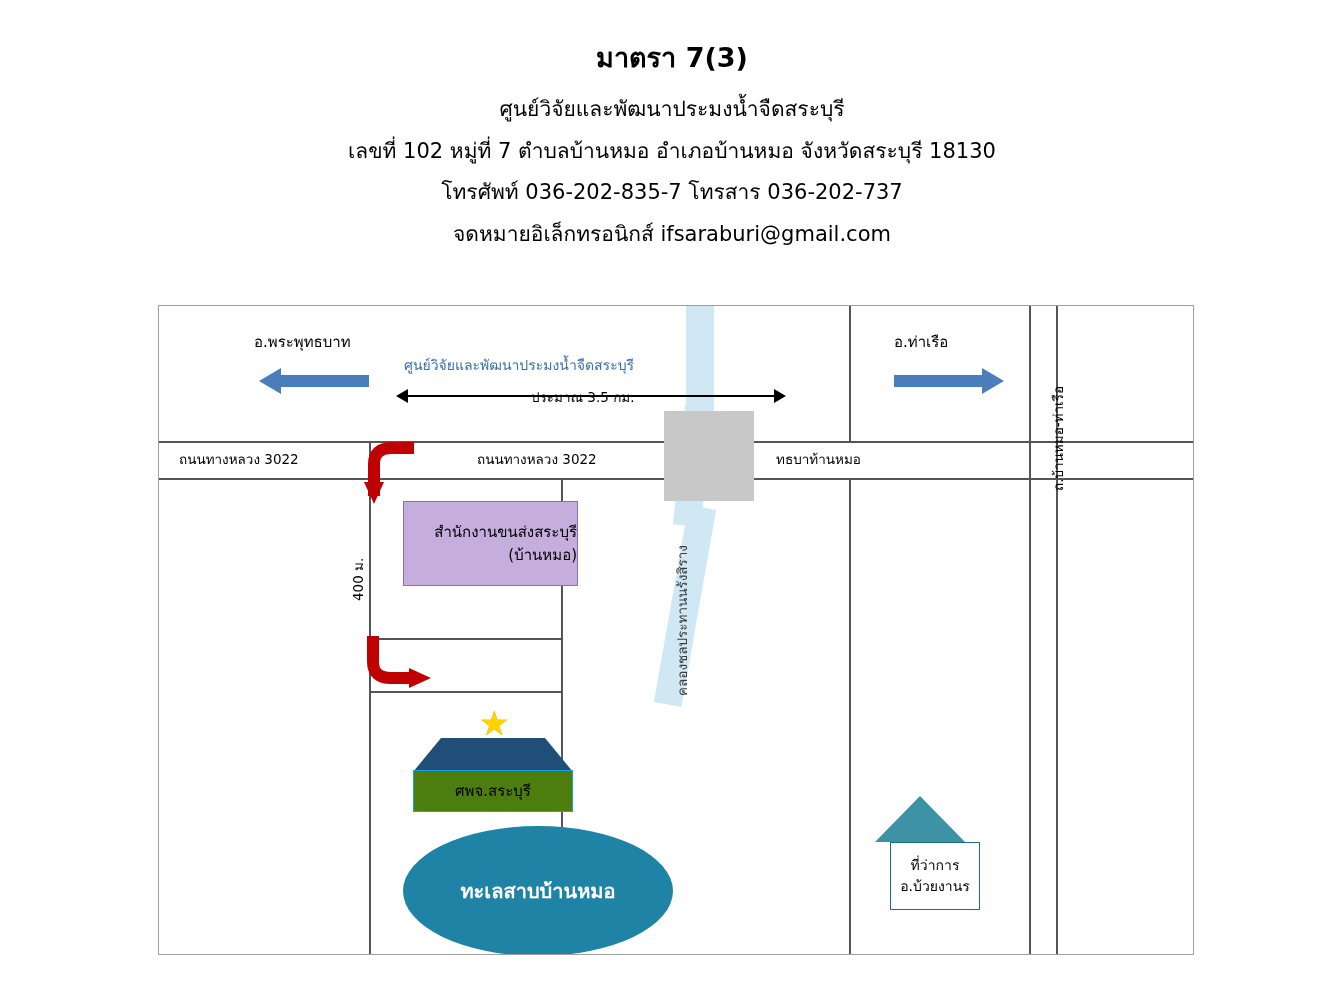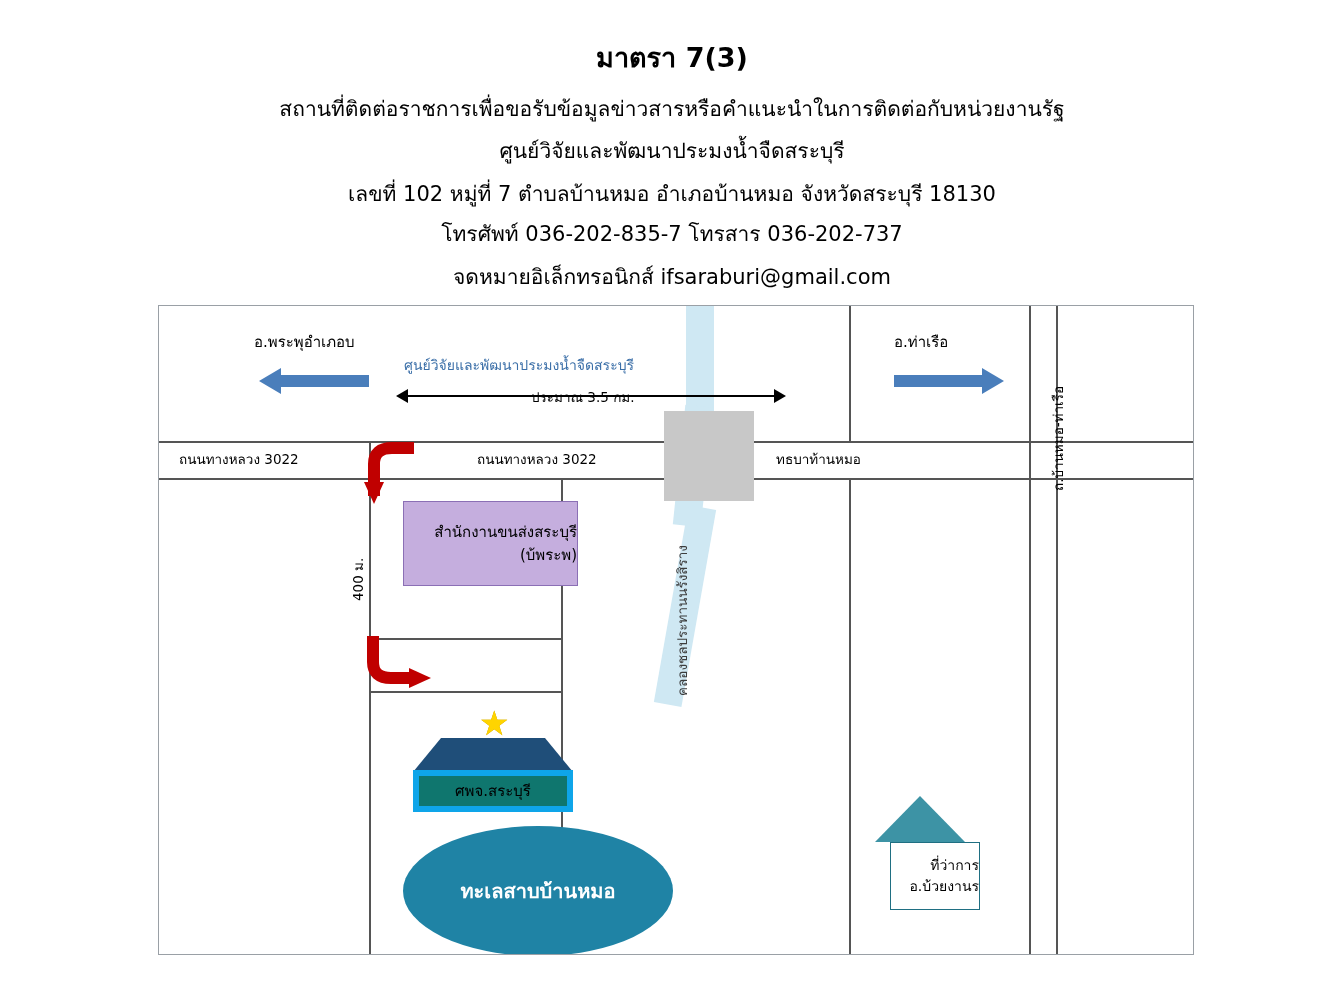--- a/index.html
+++ b/index.html
@@ -147,22 +147,22 @@
     display: flex;
     flex-direction: column;
     align-items: center;
     justify-content: center;
     font-size: 15px;
     line-height: 1.5;
     color: #000;
   }
   .bldg-center {
     position: absolute;
-    border: 6px solid #0ea5e9;
-    background: #0f766e;
+    border: 1px solid #0ea5e9;
+    background: #4d7c0f;
     box-sizing: border-box;
     display: flex;
     align-items: center;
     justify-content: center;
     font-size: 15px;
   }
   .lake {
     position: absolute;
     background: #1f83a5;
     border-radius: 50%;
@@ -173,21 +173,21 @@
     font-size: 20px;
     font-weight: bold;
   }
   .district-box {
     position: absolute;
     border: 1px solid #1f6f82;
     background: #ffffff;
     box-sizing: border-box;
     display: flex;
     flex-direction: column;
-    align-items: flex-end;
+    align-items: center;
     justify-content: center;
     font-size: 14px;
     line-height: 1.5;
   }
   .district-roof {
     position: absolute;
     width: 0; height: 0;
     border-left: 45px solid transparent;
     border-right: 45px solid transparent;
     border-bottom: 46px solid #3d93a5;
@@ -198,21 +198,20 @@
     font-size: 34px;
     line-height: 1;
     text-shadow: 0 0 0 #b58b00;
   }
 </style>
 </head>
 <body>
 
 <div class="header">
   <div class="title">มาตรา 7(3)</div>
-  <div class="line">สถานที่ติดต่อราชการเพื่อขอรับข้อมูลข่าวสารหรือคำแนะนำในการติดต่อกับหน่วยงานรัฐ</div>
   <div class="line">ศูนย์วิจัยและพัฒนาประมงน้ำจืดสระบุรี</div>
   <div class="line addr">เลขที่ 102 หมู่ที่ 7 ตำบลบ้านหมอ อำเภอบ้านหมอ จังหวัดสระบุรี 18130</div>
   <div class="line">โทรศัพท์ 036-202-835-7 โทรสาร 036-202-737</div>
   <div class="line">จดหมายอิเล็กทรอนิกส์ ifsaraburi@gmail.com</div>
 </div>
 
 <div class="map-frame">
 
   <div class="road h" style="left:0; top:135px; width:1036px;"></div>
 
@@ -256,38 +255,38 @@
     <polygon points="10,70 0,48 20,48" fill="#c00000"></polygon>
   </svg>
 
   <svg style="position:absolute; left:200px; top:322px;" width="80" height="70" viewBox="0 0 80 70">
     <path d="M14 8 L14 34 Q14 50 32 50 L56 50" stroke="#c00000" stroke-width="12" fill="none"></path>
     <polygon points="72,50 50,40 50,60" fill="#c00000"></polygon>
   </svg>
 
   <div class="lbl gps-sub" style="left:245px; top:48px;">ศูนย์วิจัยและพัฒนาประมงน้ำจืดสระบุรี</div>
 
-  <div class="lbl" style="left:95px; top:24px;">อ.พระพุอำเภอบ</div>
+  <div class="lbl" style="left:95px; top:24px;">อ.พระพุทธบาท</div>
   <div class="lbl" style="left:735px; top:24px;">อ.ท่าเรือ</div>
 
   <div class="lbl small" style="left:372px; top:80px;">ประมาณ 3.5 กม.</div>
 
   <div class="lbl small" style="left:20px; top:142px;">ถนนทางหลวง 3022</div>
   <div class="lbl small" style="left:318px; top:142px;">ถนนทางหลวง 3022</div>
   <div class="lbl small" style="left:617px; top:142px;">ทธบาท้านหมอ</div>
 
   <div class="lbl small vert" style="left:888px; top:185px;">ถ.บ้านหมอ-ท่าเรือ</div>
 
   <div class="lbl small vert" style="left:512px; top:390px; color:#3d3d3d;">คลองชลประทานนรังสิราง</div>
 
   <div class="lbl small vert" style="left:188px; top:295px;">400 ม.</div>
 
   <div class="bldg-transport" style="left:244px; top:195px; width:175px; height:85px;align-items:flex-end;">
     <div>สำนักงานขนส่งสระบุรี</div>
-    <div>(บ้พระพ)</div>
+    <div>(บ้านหมอ)</div>
   </div>
 
   <div class="star" style="left:320px; top:400px;">★</div>
 
   <svg style="position:absolute; left:254px; top:432px;" width="160" height="40" viewBox="0 0 160 40">
     <polygon points="28,0 132,0 160,34 0,34" fill="#1f4e79"></polygon>
   </svg>
   <div class="bldg-center" style="left:254px; top:464px; width:160px; height:42px;">
     <span>ศพจ.สระบุรี</span>
   </div>

